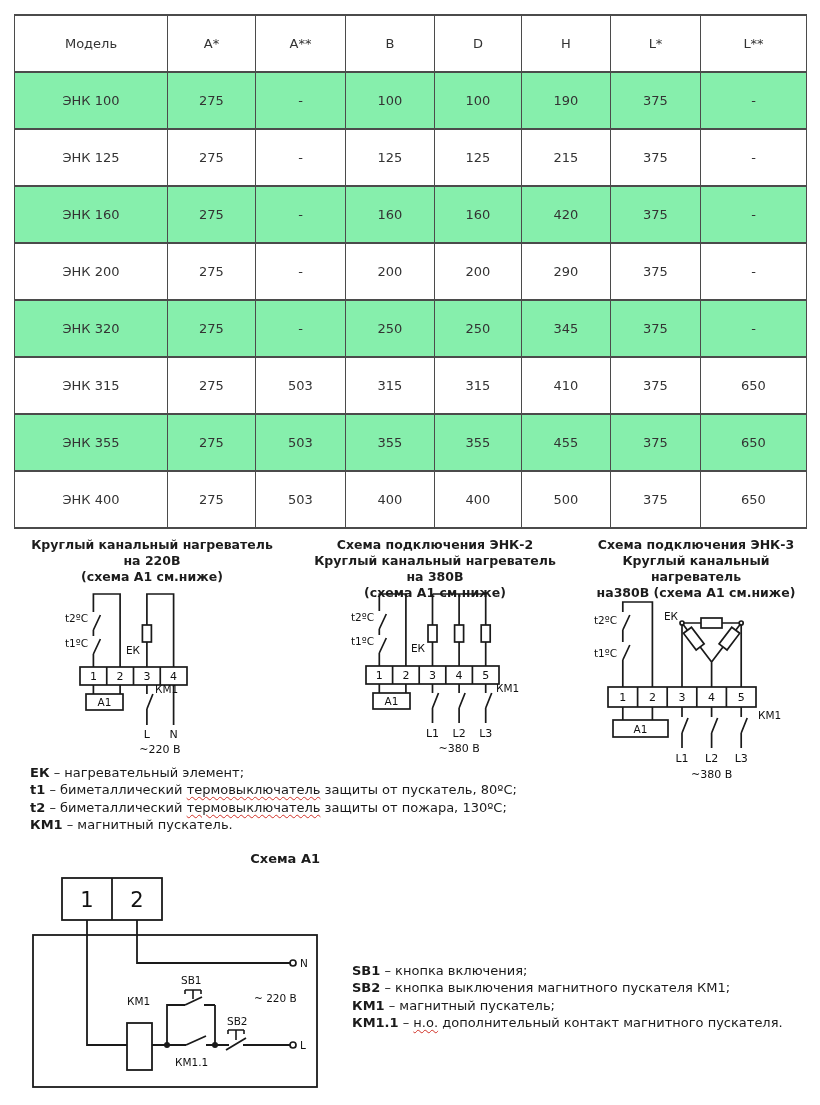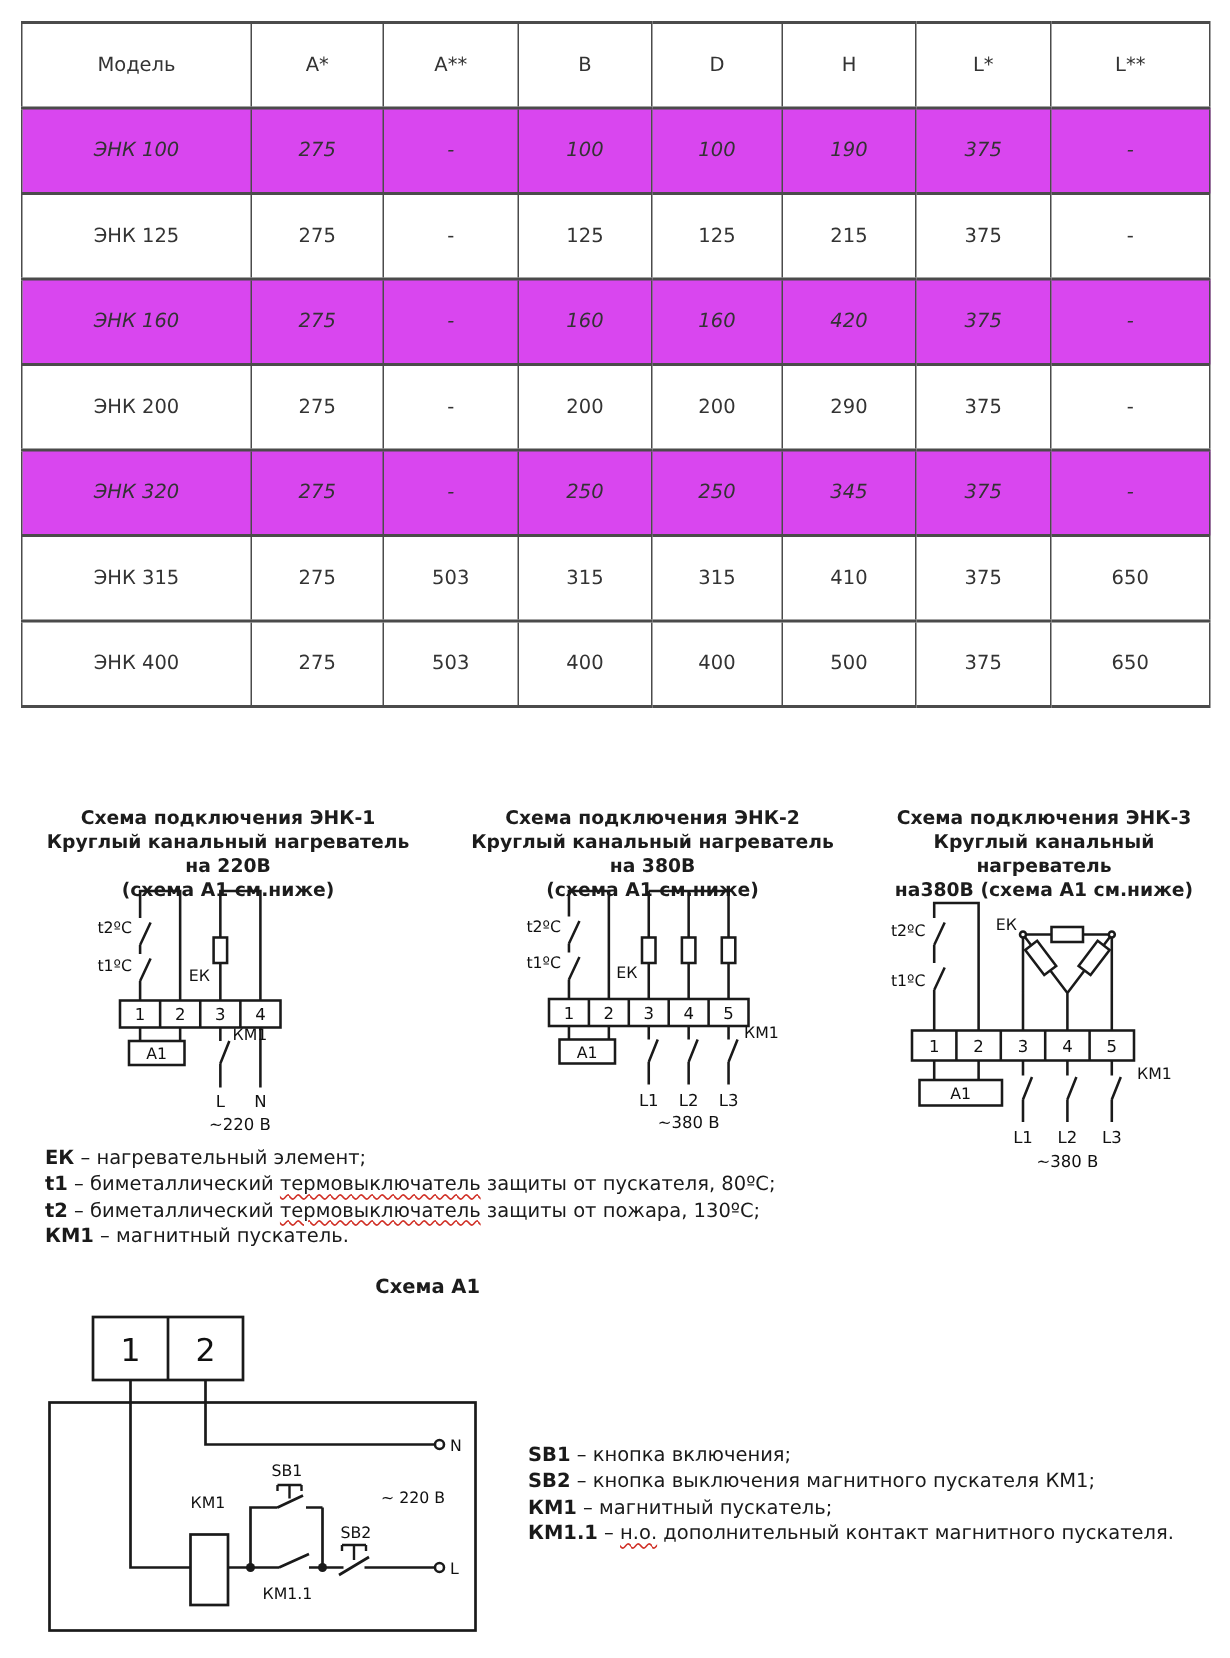--- a/index.html
+++ b/index.html
@@ -7,21 +7,21 @@
   #page{position:relative;width:820px;height:1105px;background:#fff;overflow:hidden;}
 
   
   #dim-table{position:absolute;left:14px;top:14px;border-collapse:collapse;table-layout:fixed;}
   #dim-table th,#dim-table td{
     border-left:1px solid #4b4b4b;border-right:1px solid #4b4b4b;
     border-top:2px solid #4b4b4b;border-bottom:2px solid #4b4b4b;
     height:55px;text-align:center;vertical-align:middle;
     font-size:13px;font-weight:normal;color:#333;padding:0;
   }
-  #dim-table tr.alt td{background:#d946ef;font-style:italic;}
+  #dim-table tr.alt td{background:#86efac;}
 
   
   .hdr{position:absolute;font-weight:bold;font-size:12.5px;line-height:16px;text-align:center;color:#1c1c1c;}
 
   
   .legend{position:absolute;font-size:13px;line-height:17.4px;color:#1a1a1a;}
   .legend b{font-weight:bold;}
   .wavy{text-decoration-line:underline;text-decoration-style:wavy;text-decoration-color:#d03026;text-decoration-thickness:1px;text-underline-offset:2px;margin-top:17px;}
 
   .dg{position:absolute;}
@@ -116,35 +116,44 @@
       <tr>
         <td>ЭНК 315</td>
           <td>275</td>
           <td>503</td>
           <td>315</td>
           <td>315</td>
           <td>410</td>
           <td>375</td>
           <td>650</td>
       </tr>
+      <tr class="alt">
+        <td>ЭНК 355</td>
+          <td>275</td>
+          <td>503</td>
+          <td>355</td>
+          <td>355</td>
+          <td>455</td>
+          <td>375</td>
+          <td>650</td>
+      </tr>
       <tr>
         <td>ЭНК 400</td>
           <td>275</td>
           <td>503</td>
           <td>400</td>
           <td>400</td>
           <td>500</td>
           <td>375</td>
           <td>650</td>
       </tr>
     </tbody>
   </table>
 
   <div class="hdr" style="left:24px;top:537px;width:256px">
-    <div>Схема подключения ЭНК-1</div>
     <div>Круглый канальный нагреватель на 220В</div>
     <div>(схема А1 см.ниже)</div>
   </div>
   <div class="hdr" style="left:305px;top:537px;width:260px">
     <div>Схема подключения ЭНК-2</div>
     <div>Круглый канальный нагреватель на 380В</div>
     <div>(схема А1 см.ниже)</div>
   </div>
   <div class="hdr" style="left:585px;top:537px;width:222px">
     <div>Схема подключения ЭНК-3</div>
@@ -260,21 +269,21 @@
       <text class="lbl" x="168" y="129">КМ1</text>
       <text class="num" x="92" y="172" text-anchor="middle">L1</text>
       <text class="num" x="121.6" y="172" text-anchor="middle">L2</text>
       <text class="num" x="151.2" y="172" text-anchor="middle">L3</text>
       <text class="num" x="121.6" y="188" text-anchor="middle">~380 В</text>
     </g>
   </svg>
 
   <div class="legend" style="left:30px;top:764px;width:500px">
     <div><b>ЕК</b><span> – нагревательный элемент;</span><span class="wavy"></span><span></span></div>
-    <div><b>t1</b><span> – биметаллический </span><span class="wavy">термовыключатель</span><span> защиты от пускателя, 80ºС;</span></div>
+    <div><b>t1</b><span> – биметаллический </span><span class="wavy">термовыключатель</span><span> защиты от пускатель, 80ºС;</span></div>
     <div><b>t2</b><span> – биметаллический </span><span class="wavy">термовыключатель</span><span> защиты от пожара, 130ºС;</span></div>
     <div><b>КМ1</b><span> – магнитный пускатель.</span><span class="wavy"></span><span></span></div>
   </div>
 
   <div class="a1-title">Схема А1</div>
 
   <svg class="dg" style="left:30px;top:872px" width="320" height="225" viewBox="0 0 320 225">
     <g>
       <rect class="bx" x="32" y="6" width="100" height="42" style="stroke-width:1.8"></rect>
       <path class="w" d="M82,6 V48" style="stroke-width:1.8"></path>

